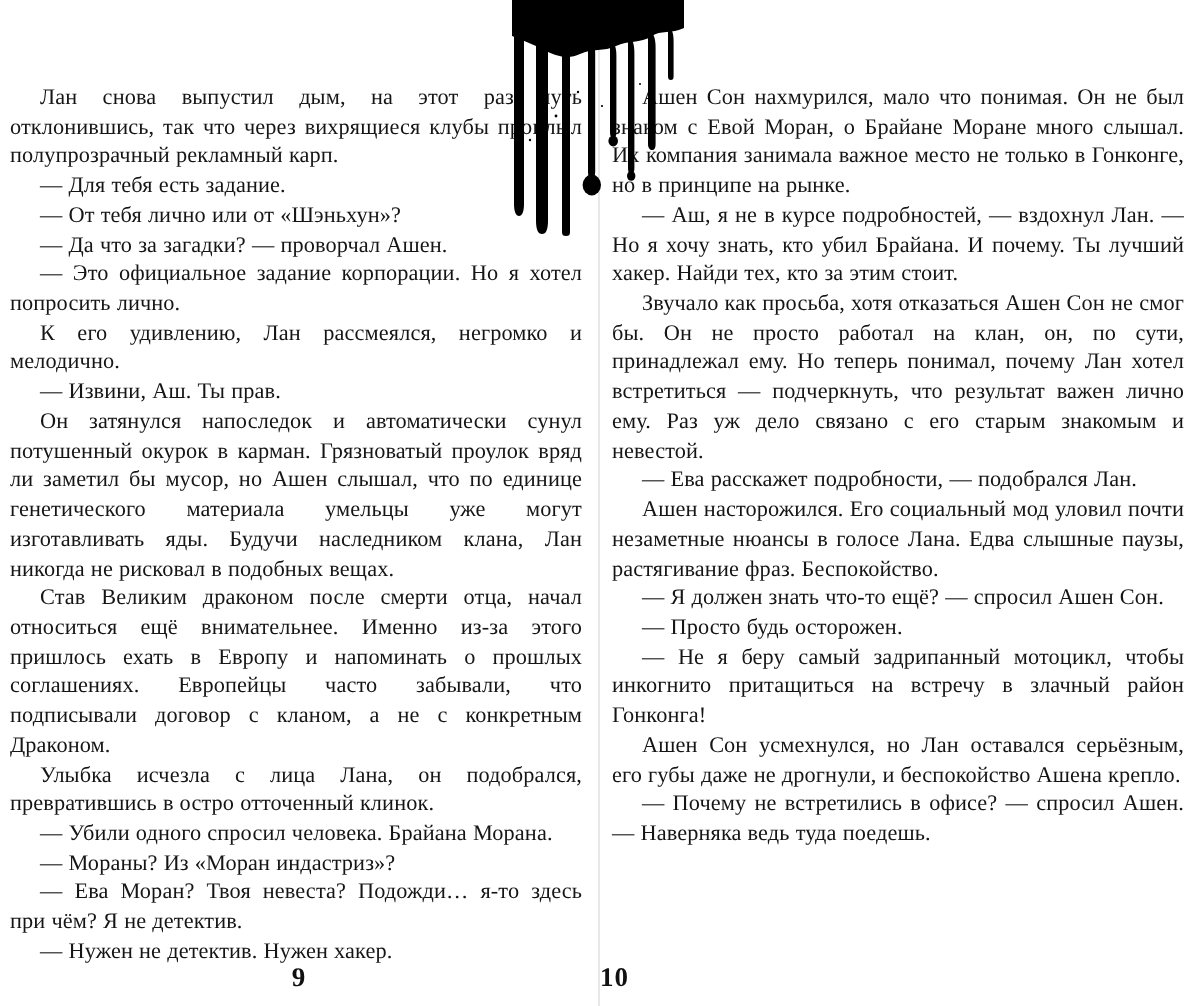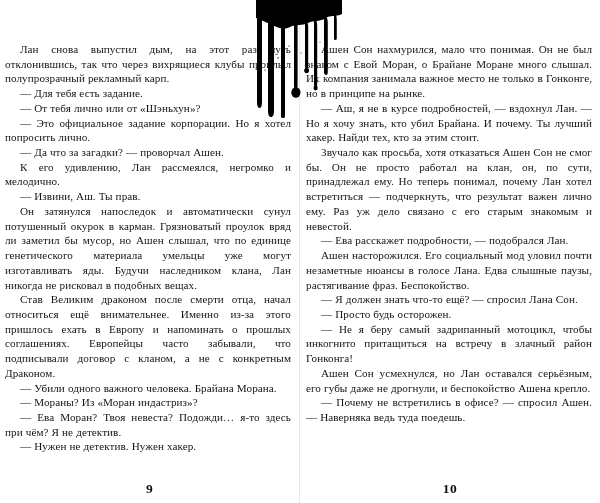--- a/index.html
+++ b/index.html
@@ -64,21 +64,21 @@
   .folio {
     position: absolute;
     bottom: 6px;
     font-size: 13.5px;
     font-weight: 700;
     font-family: "Liberation Serif", "DejaVu Serif", serif;
     color: #111;
     letter-spacing: 0.5px;
   }
   .folio-left  { left: 0; width: 299px; text-align: center; }
-  .folio-right { left: 300px; width: 300px; text-align: center; }
+  .folio-right { left: 300px; width: 300px; }
 
   
   .ink {
     position: absolute;
     top: -2px;
     left: 256px;
     width: 86px;
     height: 120px;
     pointer-events: none;
   }
@@ -89,41 +89,42 @@
 
 <div id="spread">
 
   <div class="gutter-line"></div>
 
   <div class="page page-left">
     <div class="body-text">
       <p>Лан снова выпустил дым, на этот раз чуть отклонившись, так что через вихрящиеся клубы проплыл полупрозрачный рекламный карп.</p>
       <p class="dlg">— Для тебя есть задание.</p>
       <p class="dlg">— От тебя лично или от «Шэньхун»?</p>
+      <p class="dlg">— Да что за загадки? — проворчал Ашен.</p>
       <p class="dlg">— Это официальное задание корпорации. Но я хотел попросить лично.</p>
-      <p class="dlg">— Да что за загадки? — проворчал Ашен.</p>
       <p>К его удивлению, Лан рассмеялся, негромко и мелодично.</p>
       <p class="dlg">— Извини, Аш. Ты прав.</p>
       <p>Он затянулся напоследок и автоматически сунул потушенный окурок в карман. Грязноватый проулок вряд ли заметил бы мусор, но Ашен слышал, что по единице генетического материала умельцы уже могут изготавливать яды. Будучи наследником клана, Лан никогда не рисковал в подобных вещах.</p>
       <p>Став Великим драконом после смерти отца, начал относиться ещё внимательнее. Именно из-за этого пришлось ехать в Европу и напоминать о прошлых соглашениях. Европейцы часто забывали, что подписывали договор с кланом, а не с конкретным Драконом.</p>
-      <p class="dlg">— Убили одного важного человека. Брайана Морана.</p>
+      <p>Улыбка исчезла с лица Лана, он подобрался, превратившись в остро отточенный клинок.</p>
+      <p class="dlg">— Убили одного спросил человека. Брайана Морана.</p>
       <p class="dlg">— Мораны? Из «Моран индастриз»?</p>
       <p class="dlg">— Ева Моран? Твоя невеста? Подожди… я-то здесь при чём? Я не детектив.</p>
       <p class="dlg">— Нужен не детектив. Нужен хакер.</p>
     </div>
   </div>
 
   <div class="page page-right">
     <div class="body-text">
       <p>Ашен Сон нахмурился, мало что понимая. Он не был знаком с Евой Моран, о Брайане Моране много слышал. Их компания занимала важное место не только в Гонконге, но в принципе на рынке.</p>
       <p class="dlg">— Аш, я не в курсе подробностей, — вздохнул Лан. — Но я хочу знать, кто убил Брайана. И почему. Ты лучший хакер. Найди тех, кто за этим стоит.</p>
       <p>Звучало как просьба, хотя отказаться Ашен Сон не смог бы. Он не просто работал на клан, он, по сути, принадлежал ему. Но теперь понимал, почему Лан хотел встретиться — подчеркнуть, что результат важен лично ему. Раз уж дело связано с его старым знакомым и невестой.</p>
       <p class="dlg">— Ева расскажет подробности, — подобрался Лан.</p>
       <p>Ашен насторожился. Его социальный мод уловил почти незаметные нюансы в голосе Лана. Едва слышные паузы, растягивание фраз. Беспокойство.</p>
-      <p class="dlg">— Я должен знать что-то ещё? — спросил Лана Сон.</p>
+      <p class="dlg">— Я должен знать что-то ещё? — спросил Ашен Сон.</p>
       <p class="dlg">— Просто будь осторожен.</p>
       <p class="dlg">— Не я беру самый задрипанный мотоцикл, чтобы инкогнито притащиться на встречу в злачный район Гонконга!</p>
       <p>Ашен Сон усмехнулся, но Лан оставался серьёзным, его губы даже не дрогнули, и беспокойство Ашена крепло.</p>
       <p class="dlg">— Почему не встретились в офисе? — спросил Ашен. — Наверняка ведь туда поедешь.</p>
     </div>
   </div>
 
   <div class="ink">
     <svg width="86" height="120" viewBox="0 0 86 120" xmlns="http://www.w3.org/2000/svg" aria-hidden="true">
       <g fill="#000000">

